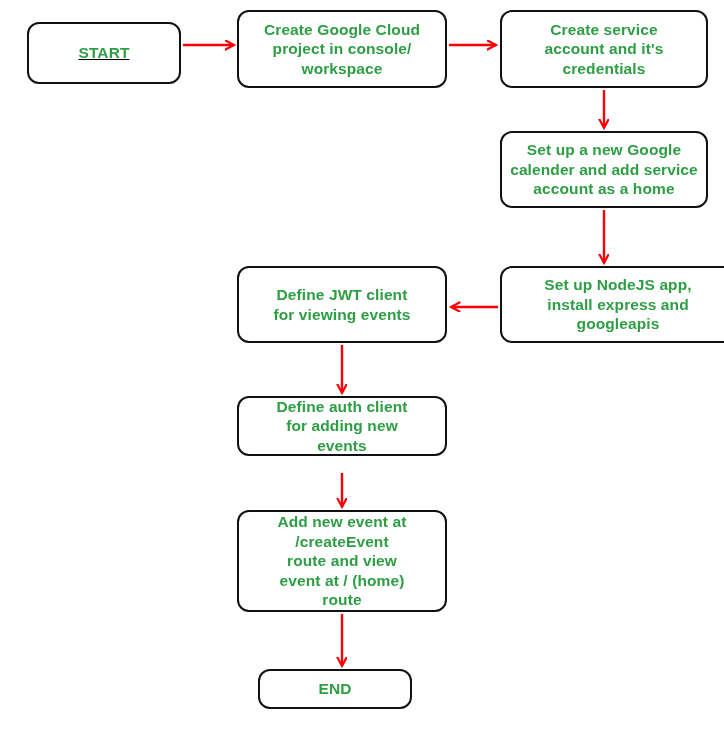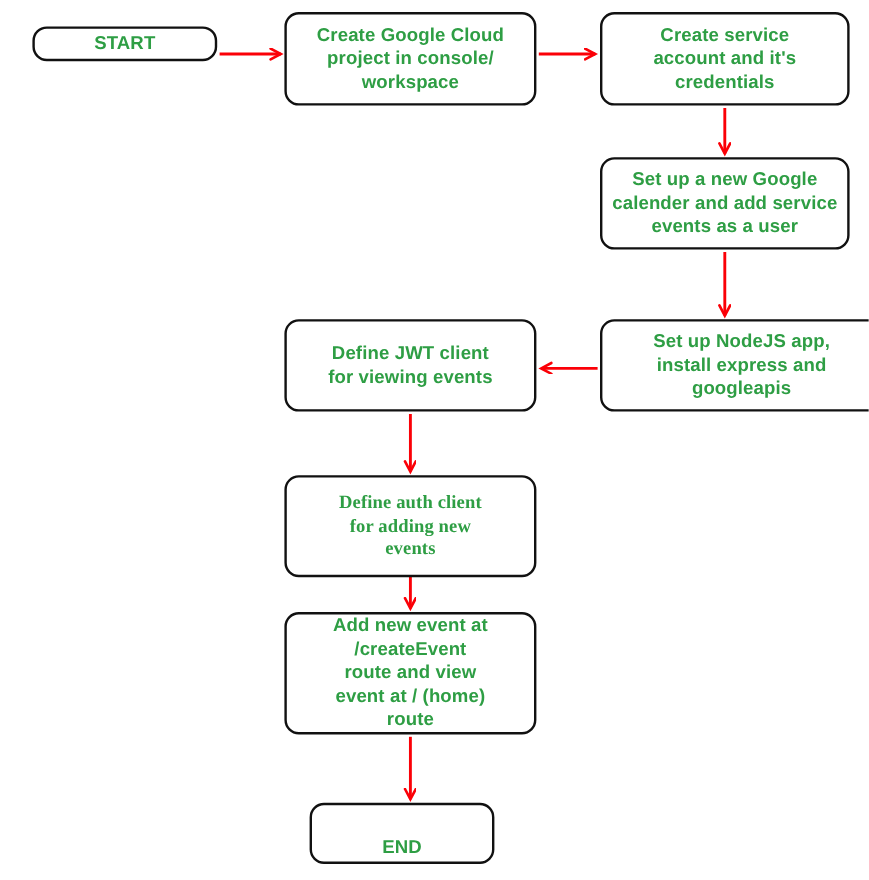--- a/index.html
+++ b/index.html
@@ -30,29 +30,29 @@
   }
   .node .label{
     color:var(--label-green);
     font-weight:bold;
     font-size:15.5px;
     line-height:19.5px;
     white-space:pre-line;
     letter-spacing:0.1px;
   }
   
-  #n-start {left:27px; top:22px; width:154px;height:29px;}
+  #n-start {left:27px; top:22px; width:154px;height:62px;text-decoration:underline;}
   #n-project{left:237px;top:10px; width:210px;height:78px;}
   #n-sa    {left:500px;top:10px; width:208px;height:78px;}
   #n-cal   {left:500px;top:131px;width:208px;height:77px;}
   #n-node  {left:500px;top:266px;width:236px;height:77px;}
   #n-jwt   {left:237px;top:266px;width:210px;height:77px;text-align:center;}
-  #n-auth  {left:237px;top:396px;width:210px;height:85px;font-family:Liberation Serif, serif;}
+  #n-auth  {left:237px;top:396px;width:210px;height:60px;}
   #n-event {left:237px;top:510px;width:210px;height:102px;}
-  #n-end   {left:258px;top:669px;width:154px;height:51px;align-items:flex-end;}
+  #n-end   {left:258px;top:669px;width:154px;height:40px;}
 </style>
 </head>
 <body>
 
 <div class="canvas">
 
   <svg class="arrows" viewBox="0 0 724 733" xmlns="http://www.w3.org/2000/svg">
     <defs>
       <marker id="ah" markerWidth="14" markerHeight="14" refX="9.5" refY="5" orient="auto" markerUnits="userSpaceOnUse">
         <path d="M1,0.5 L9.5,5 L1,9.5" fill="none" stroke="var(--arrow-red)" stroke-width="2.2" stroke-linecap="round"></path>
@@ -80,21 +80,21 @@
 
   <div class="node" id="n-sa">
     <span class="label">Create service
 account and it's
 credentials</span>
   </div>
 
   <div class="node" id="n-cal">
     <span class="label">Set up a new Google
 calender and add service
-events as a user</span>
+account as a home</span>
   </div>
 
   <div class="node" id="n-node">
     <span class="label">Set up NodeJS app,
 install express and
 googleapis</span>
   </div>
 
   <div class="node" id="n-jwt">
     <span class="label">Define JWT client

